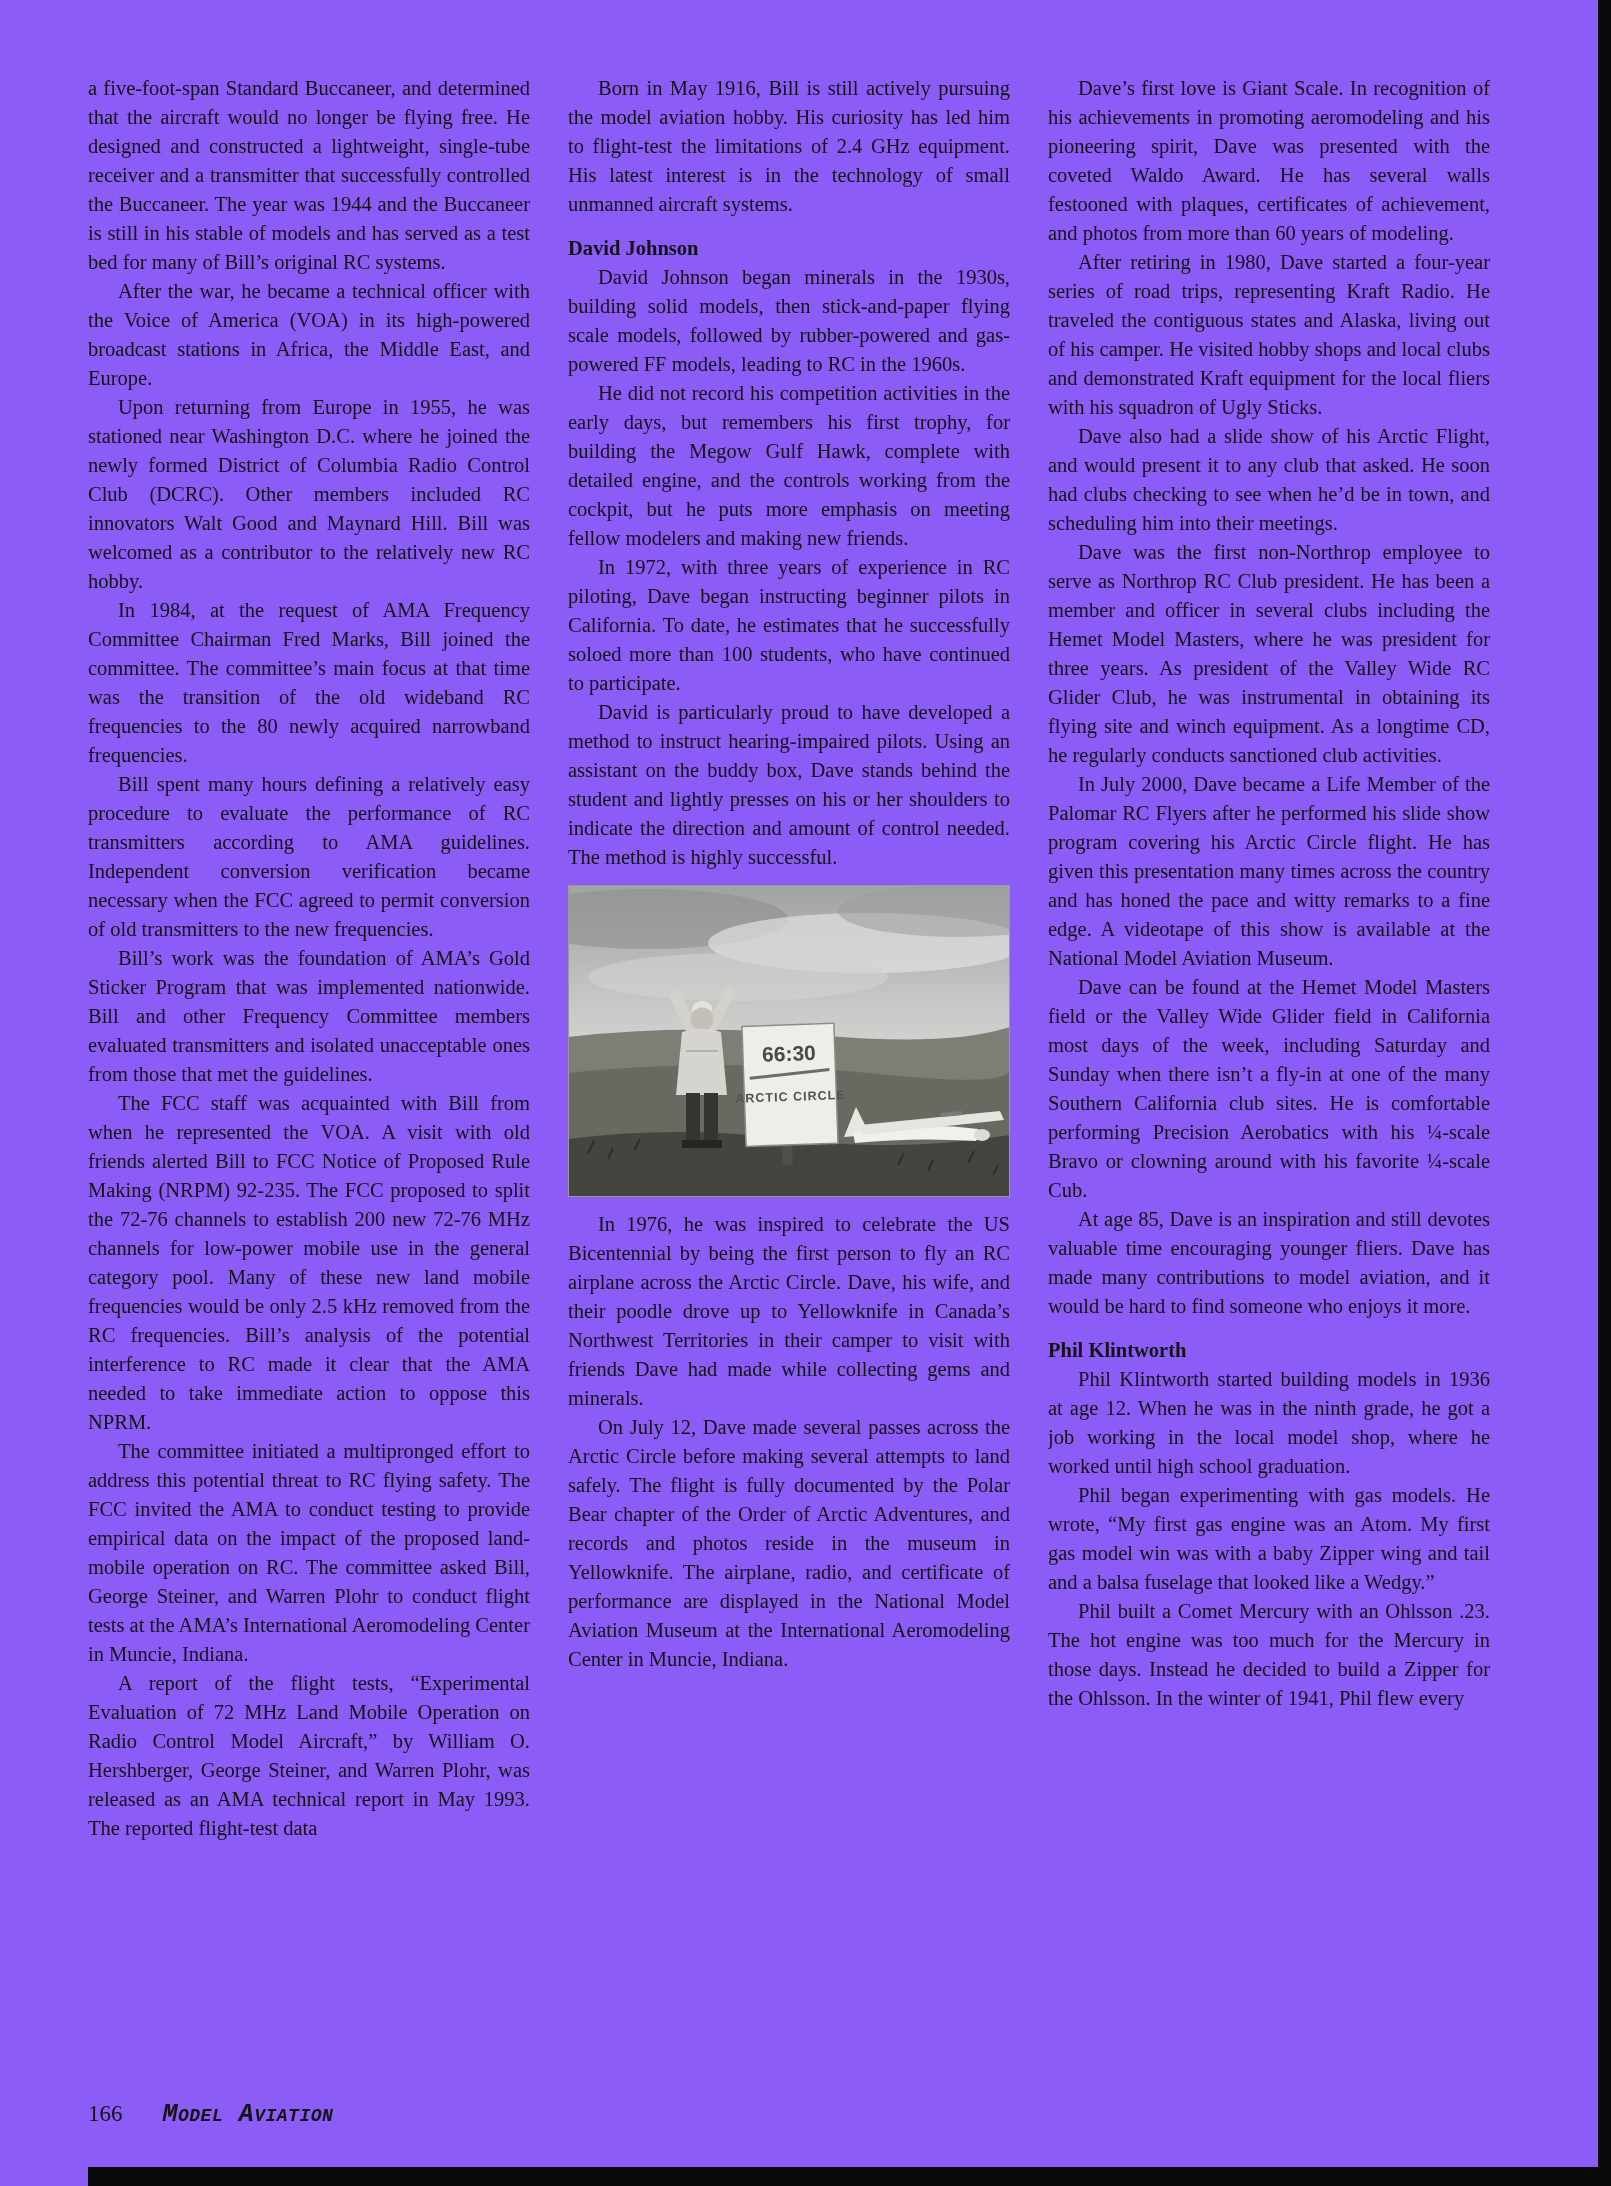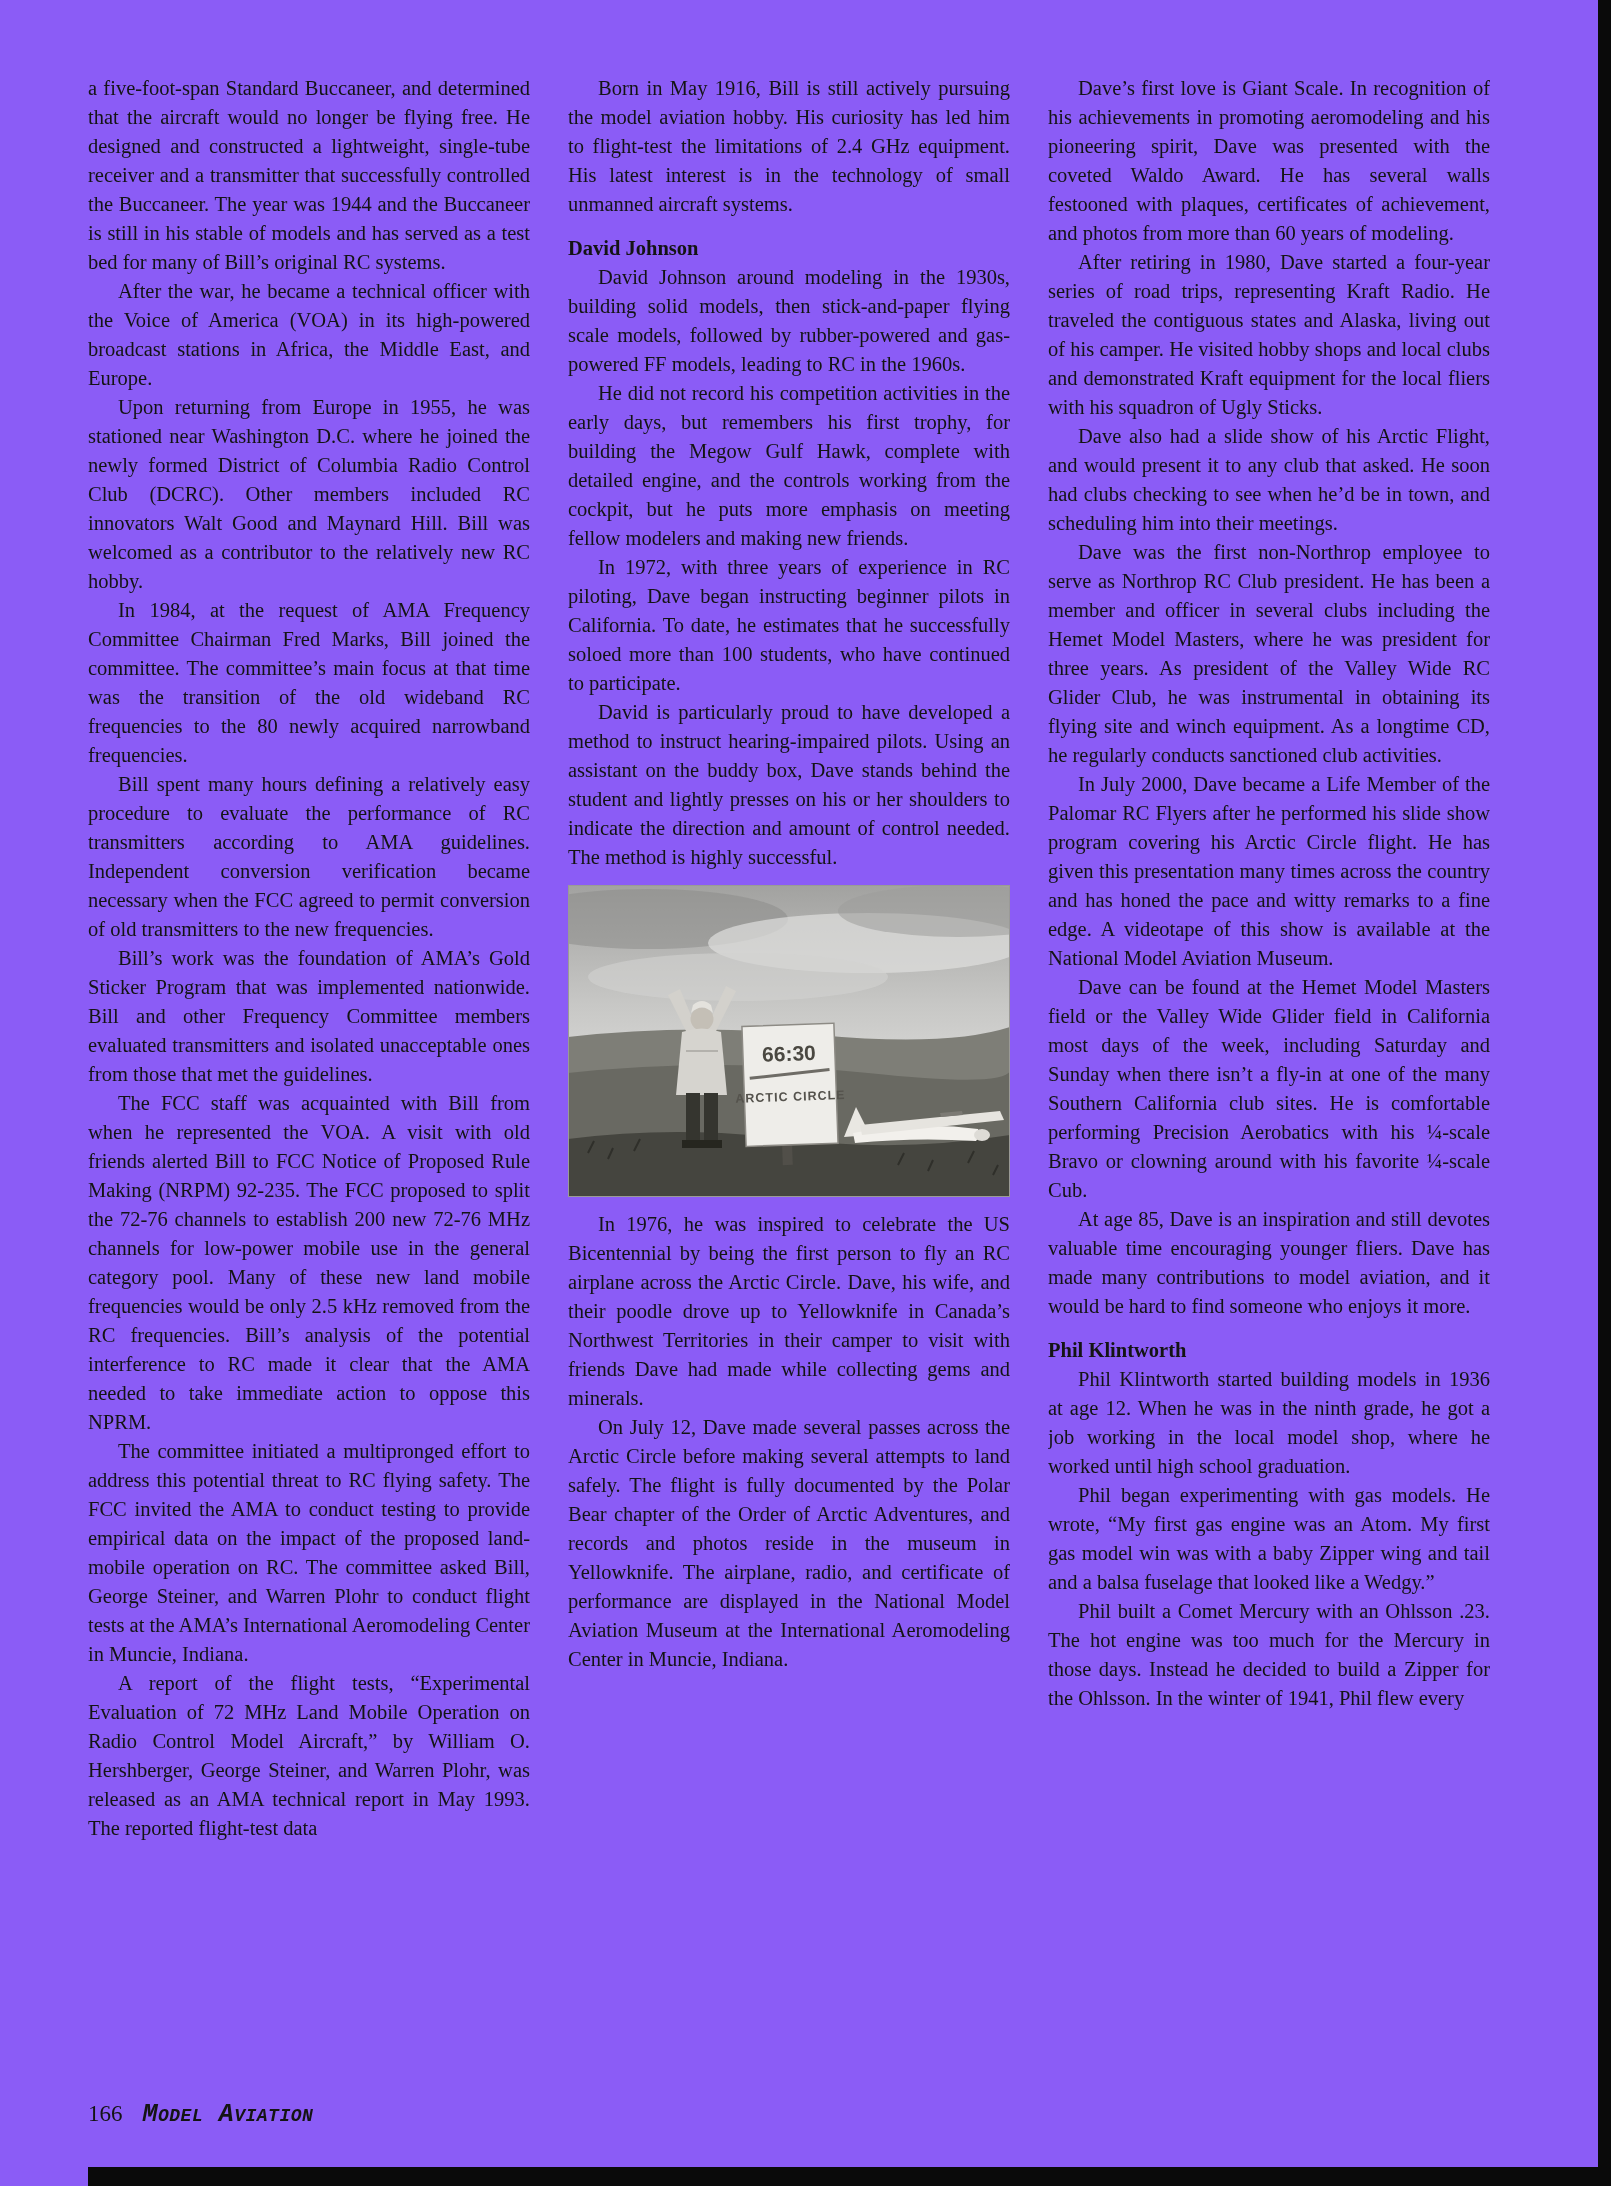--- a/index.html
+++ b/index.html
@@ -46,21 +46,21 @@
     overflow: hidden;
     background: #c9c9c7;
   }
   .photo svg { display: block; }
   .footer {
     position: absolute;
     left: 88px;
     top: 2100px;
     display: flex;
     align-items: baseline;
-    gap: 20px;
+    gap: 40px;
   }
   .pagenum {
     font-size: 23px;
     font-family: "Liberation Serif", serif;
   }
   .mag {
     font-family: Liberation Mono, monospace;
     font-weight: 700;
     font-style: italic;
     font-variant: small-caps;
@@ -93,21 +93,21 @@
       <p class="para">In 1984, at the request of AMA Frequency Committee Chairman Fred Marks, Bill joined the committee. The committee’s main focus at that time was the transition of the old wideband RC frequencies to the 80 newly acquired narrowband frequencies.</p>
       <p class="para">Bill spent many hours defining a relatively easy procedure to evaluate the performance of RC transmitters according to AMA guidelines. Independent conversion verification became necessary when the FCC agreed to permit conversion of old transmitters to the new frequencies.</p>
       <p class="para">Bill’s work was the foundation of AMA’s Gold Sticker Program that was implemented nationwide. Bill and other Frequency Committee members evaluated transmitters and isolated unacceptable ones from those that met the guidelines.</p>
       <p class="para">The FCC staff was acquainted with Bill from when he represented the VOA. A visit with old friends alerted Bill to FCC Notice of Proposed Rule Making (NRPM) 92-235. The FCC proposed to split the 72-76 channels to establish 200 new 72-76 MHz channels for low-power mobile use in the general category pool. Many of these new land mobile frequencies would be only 2.5 kHz removed from the RC frequencies. Bill’s analysis of the potential interference to RC made it clear that the AMA needed to take immediate action to oppose this NPRM.</p>
       <p class="para">The committee initiated a multipronged effort to address this potential threat to RC flying safety. The FCC invited the AMA to conduct testing to provide empirical data on the impact of the proposed land-mobile operation on RC. The committee asked Bill, George Steiner, and Warren Plohr to conduct flight tests at the AMA’s International Aeromodeling Center in Muncie, Indiana.</p>
       <p class="para">A report of the flight tests, “Experimental Evaluation of 72 MHz Land Mobile Operation on Radio Control Model Aircraft,” by William O. Hershberger, George Steiner, and Warren Plohr, was released as an AMA technical report in May 1993. The reported flight-test data</p>
     </section>
   <section class="column col-2">
       <p class="para">Born in May 1916, Bill is still actively pursuing the model aviation hobby. His curiosity has led him to flight-test the limitations of 2.4 GHz equipment. His latest interest is in the technology of small unmanned aircraft systems.</p>
       <h3 class="subhead">David Johnson</h3>
-      <p class="para">David Johnson around modeling in the 1930s, building solid models, then stick-and-paper flying scale models, followed by rubber-powered and gas-powered FF models, leading to RC in the 1960s.</p>
+      <p class="para">David Johnson began minerals in the 1930s, building solid models, then stick-and-paper flying scale models, followed by rubber-powered and gas-powered FF models, leading to RC in the 1960s.</p>
       <p class="para">He did not record his competition activities in the early days, but remembers his first trophy, for building the Megow Gulf Hawk, complete with detailed engine, and the controls working from the cockpit, but he puts more emphasis on meeting fellow modelers and making new friends.</p>
       <p class="para">In 1972, with three years of experience in RC piloting, Dave began instructing beginner pilots in California. To date, he estimates that he successfully soloed more than 100 students, who have continued to participate.</p>
       <p class="para">David is particularly proud to have developed a method to instruct hearing-impaired pilots. Using an assistant on the buddy box, Dave stands behind the student and lightly presses on his or her shoulders to indicate the direction and amount of control needed. The method is highly successful.</p>
       <figure id="photo-figure" class="photo">
     <svg width="442" height="312" viewBox="0 0 442 312" xmlns="http://www.w3.org/2000/svg">
       <defs>
         <linearGradient id="skyg" x1="0" y1="0" x2="0" y2="1">
           <stop offset="0" stop-color="#a2a2a0"></stop>
           <stop offset="0.38" stop-color="#c7c7c5"></stop>
           <stop offset="0.6" stop-color="#d8d8d6"></stop>

